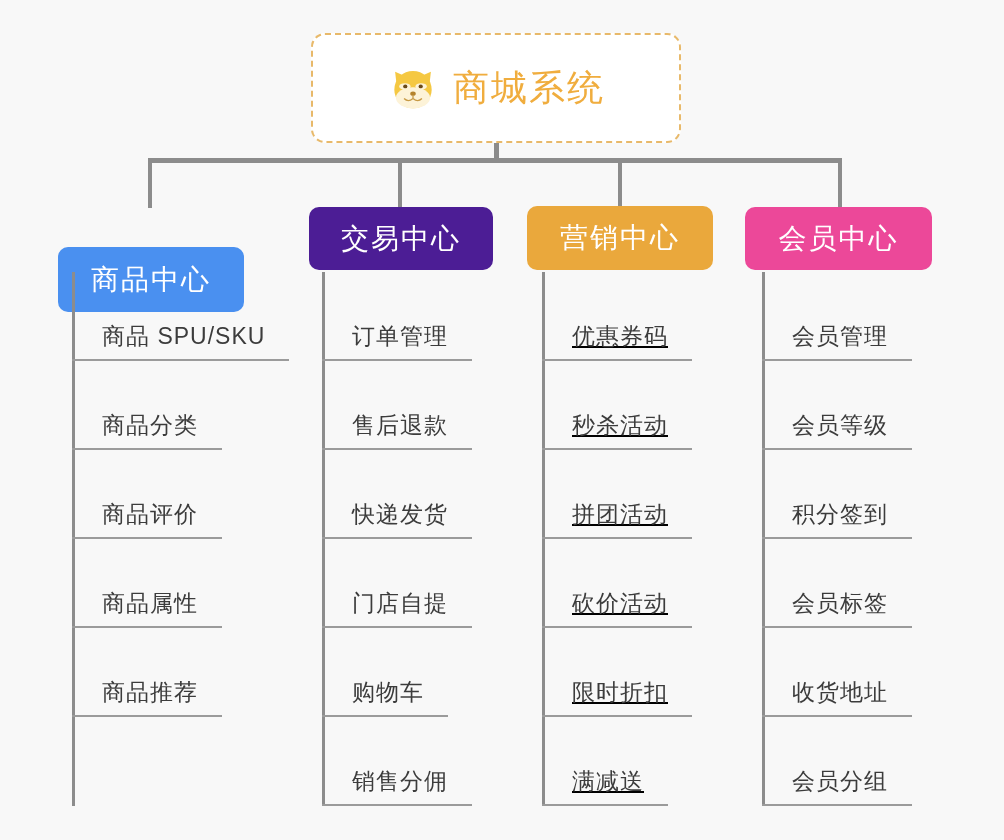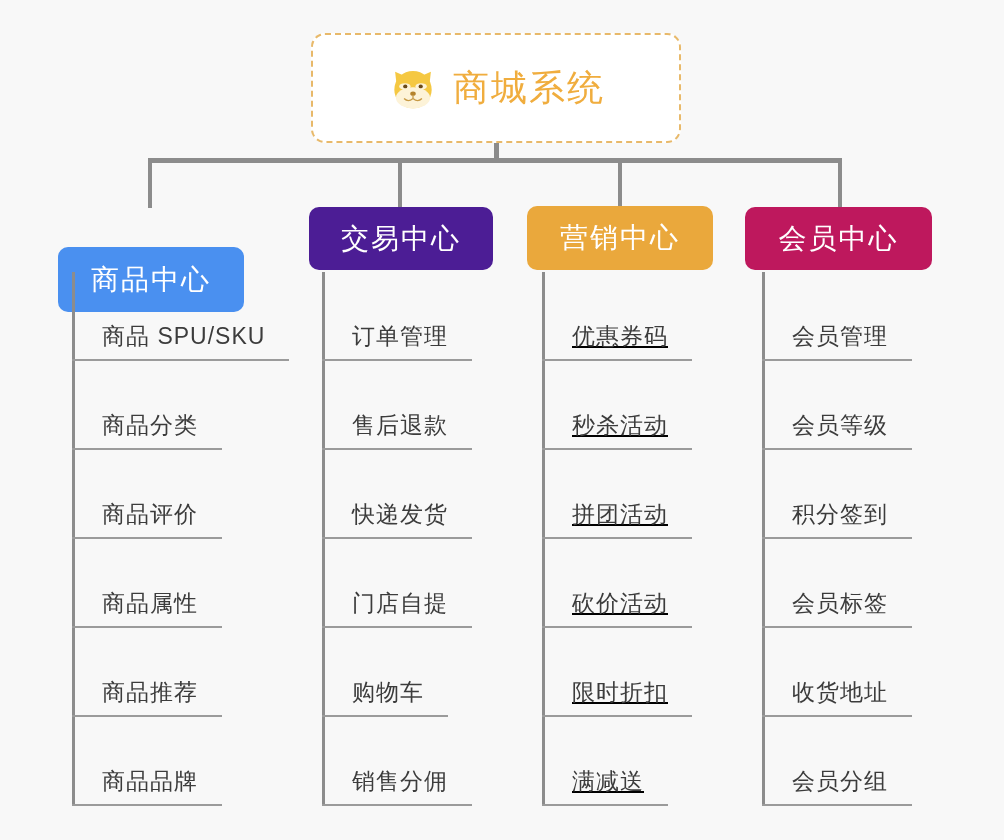--- a/index.html
+++ b/index.html
@@ -142,44 +142,41 @@
 
   <div class="cat-box" style="left:58px; top:207px; width:186px; height:65px; background:#4a90f0;margin-top:40px;">
     <span>商品中心</span>
   </div>
   <div class="cat-box" style="left:309px; top:207px; width:184px; height:63px; background:#4c1d95;">
     <span>交易中心</span>
   </div>
   <div class="cat-box" style="left:527px; top:206px; width:186px; height:64px; background:#eaa83c;">
     <span>营销中心</span>
   </div>
-  <div class="cat-box" style="left:745px; top:207px; width:187px; height:63px; background:#be185d;">
+  <div class="cat-box" style="left:745px; top:207px; width:187px; height:63px; background:#ec4899;">
     <span>会员中心</span>
   </div>
 
   <div class="column" style="left:72px;">
     <div class="trunk" style="height:534px;"></div>
     <div class="leaf">
       <span class="leaf-inner">商品 SPU/SKU</span>
     </div>
     <div class="leaf">
       <span class="leaf-inner">商品分类</span>
     </div>
     <div class="leaf">
       <span class="leaf-inner">商品评价</span>
     </div>
     <div class="leaf">
       <span class="leaf-inner">商品属性</span>
     </div>
     <div class="leaf">
       <span class="leaf-inner">商品推荐</span>
     </div>
-    <div class="leaf">
-      <span class="leaf-inner">商品品牌</span>
-    </div>
   </div>
 
   <div class="column" style="left:322px;">
     <div class="trunk" style="height:534px;"></div>
     <div class="leaf">
       <span class="leaf-inner">订单管理</span>
     </div>
     <div class="leaf">
       <span class="leaf-inner">售后退款</span>
     </div>

